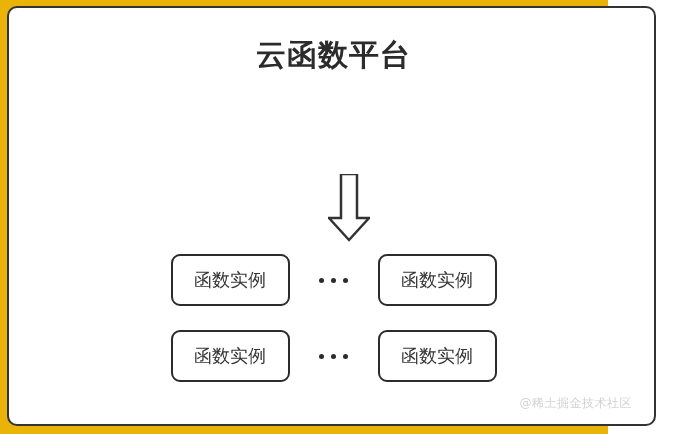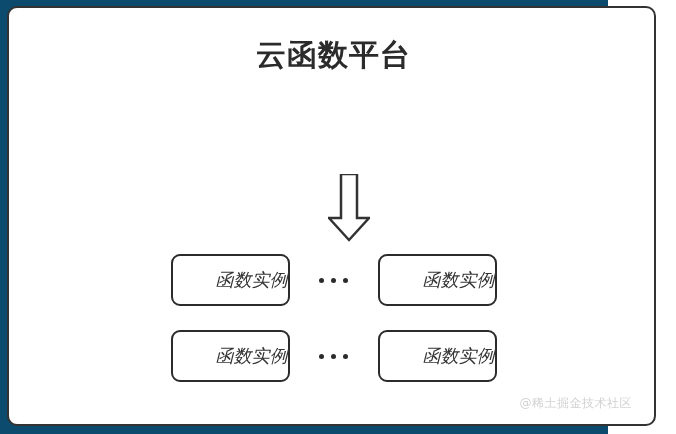--- a/index.html
+++ b/index.html
@@ -11,21 +11,21 @@
     width: 676px;
     height: 434px;
     font-family: "DejaVu Sans", "Liberation Sans", sans-serif;
     overflow: hidden;
   }
 
   #canvas {
     position: relative;
     width: 608px;
     height: 434px;
-    background: #0c4a6e;
+    background: #eab308;
   }
 
   
   .platform-frame {
     position: absolute;
     left: 7px;
     top: 6px;
     width: 649px;
     height: 420px;
     box-sizing: border-box;
@@ -95,22 +95,21 @@
 
   .instance-box {
     box-sizing: border-box;
     width: 119px;
     height: 52px;
     border: 2.5px solid #2b2b2b;
     border-radius: 9px;
     background: #ffffff;
     display: flex;
     align-items: center;
-    justify-content: flex-end;
-    font-style: italic;
+    justify-content: center;
   }
   .instance-label {
     font-size: 18px;
     color: #333333;
     line-height: 22px;
     white-space: nowrap;
   }
 
   .ellipsis-gap {
     width: 88px;

